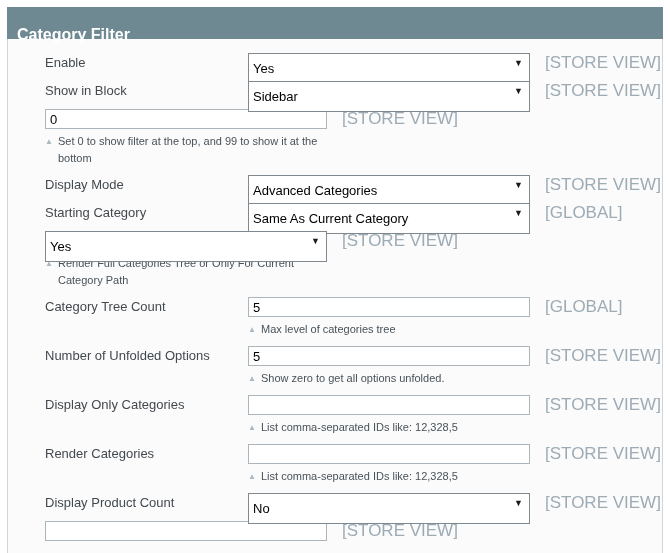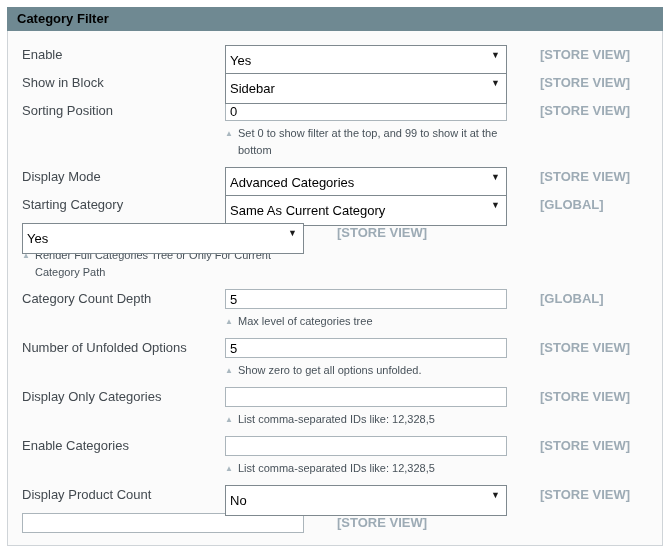--- a/index.html
+++ b/index.html
@@ -1,26 +1,26 @@
 <!DOCTYPE html>
 <html><head>
 <meta charset="utf-8">
 <style>
   * { margin:0; padding:0; box-sizing:border-box; }
   html,body { width:670px; min-height:553px; background:#ffffff;
               font-family:"Liberation Sans", sans-serif; }
   .wrapper { margin:7px; }
 
   .panel-head {
-    background:#6f8992; color:#000000; font-weight:bold; font-size:13px;
-    height:24px; line-height:24px; padding:0 10px;
+    background:#6f8992; color:#ffffff; font-weight:bold; font-size:16px;
+    height:24px; line-height:24px; padding:16px 10px;
   }
   .panel-body {
     border:1px solid #cfd4d8; border-top:0; background:#fbfbfb;
-    padding:14px 0 4px 14px; min-height:510px;
+    padding:14px 0 4px 37px; min-height:510px;
   }
 
   .row { display:flex; align-items:flex-start; margin-bottom:8px; }
   .lbl {
     width:203px; flex:none; font-size:13px; color:#42494f;
     line-height:20px; padding-right:10px;
   }
   .field { width:282px; flex:none; }
 
   .select-wrap { position:relative; display:block; width:282px; height:20px; }
@@ -38,22 +38,22 @@
     width:282px; height:20px; border:1px solid #abb5bb; background:#ffffff;
     font-family:"Liberation Sans", sans-serif; font-size:13px; color:#000;
     padding:0 4px;
   }
 
   .note { margin-top:4px; display:flex; font-size:11px; color:#48525a; line-height:17px; }
   .note-tri { flex:none; width:13px; font-size:8px; line-height:17px; color:#a9b7bf; }
   .note-text { max-width:268px; }
 
   .scope {
-    margin-left:33px; font-size:13px; color:#9dabb5;
-    line-height:20px; white-space:nowrap;font-weight:bold;
+    margin-left:15px; font-size:17px; color:#9dabb5;
+    line-height:20px; white-space:nowrap;
   }
 </style>
 </head>
 <body>
 
 <div class="wrapper">
   <div class="panel-head">
     <span>Category Filter</span>
   </div>
   <div class="panel-body">
@@ -69,21 +69,20 @@
   <div class="row">
     <label class="lbl">Show in Block</label>
     <div class="field">
       <span class="field-control"><span class="select-wrap"><select class="sel"><option>Sidebar</option></select><span class="sel-arrow">▼</span></span></span>
       
     </div>
     <span class="scope">[STORE VIEW]</span>
   </div>
 
   <div class="row">
-    <label class="lbl">Sorting Position</label>
     <div class="field">
       <span class="field-control"><input type="text" class="txt" value="0" style=""></span>
       <div class="note">
         <span class="note-tri">▲</span>
         <span class="note-text">Set 0 to show filter at the top, and 99 to show it at the bottom</span>
       </div>
     </div>
     <span class="scope">[STORE VIEW]</span>
   </div>
 
@@ -110,21 +109,21 @@
       <span class="field-control"><span class="select-wrap"><select class="sel"><option>Yes</option></select><span class="sel-arrow">▼</span></span></span>
       <div class="note">
         <span class="note-tri">▲</span>
         <span class="note-text">Render Full Categories Tree or Only For Current Category Path</span>
       </div>
     </div>
     <span class="scope">[STORE VIEW]</span>
   </div>
 
   <div class="row">
-    <label class="lbl">Category Count Depth</label>
+    <label class="lbl">Category Tree Count</label>
     <div class="field">
       <span class="field-control"><input type="text" class="txt" value="5" style=""></span>
       <div class="note">
         <span class="note-tri">▲</span>
         <span class="note-text">Max level of categories tree</span>
       </div>
     </div>
     <span class="scope">[GLOBAL]</span>
   </div>
 
@@ -146,21 +145,21 @@
       <span class="field-control"><input type="text" class="txt" value="" style=""></span>
       <div class="note">
         <span class="note-tri">▲</span>
         <span class="note-text">List comma-separated IDs like: 12,328,5</span>
       </div>
     </div>
     <span class="scope">[STORE VIEW]</span>
   </div>
 
   <div class="row">
-    <label class="lbl">Enable Categories</label>
+    <label class="lbl">Render Categories</label>
     <div class="field">
       <span class="field-control"><input type="text" class="txt" value="" style=""></span>
       <div class="note">
         <span class="note-tri">▲</span>
         <span class="note-text">List comma-separated IDs like: 12,328,5</span>
       </div>
     </div>
     <span class="scope">[STORE VIEW]</span>
   </div>
 

